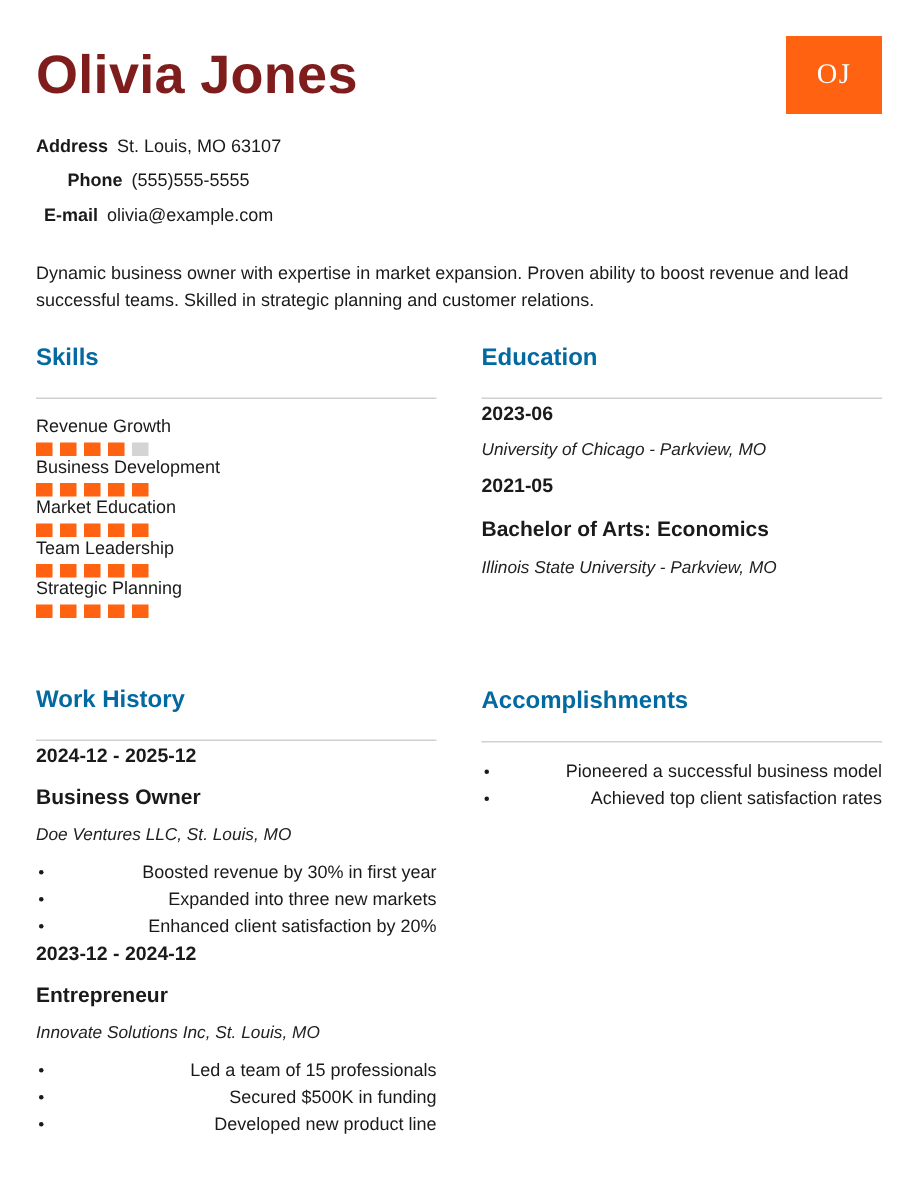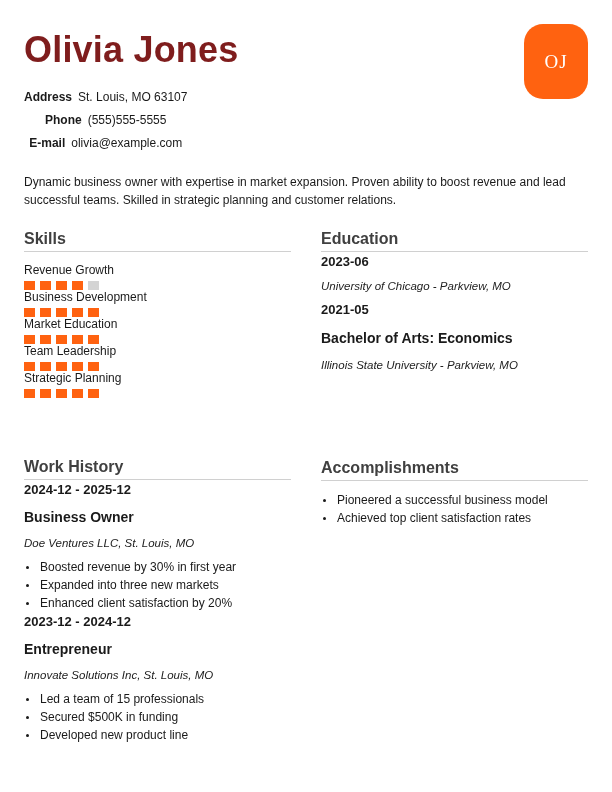--- a/index.html
+++ b/index.html
@@ -5,58 +5,58 @@
     * { margin: 0; padding: 0; box-sizing: border-box; }
     html, body { width: 612px; height: 792px; background: #ffffff; overflow: hidden; }
     body { font-family: "Liberation Sans", "DejaVu Sans", sans-serif; color: #1a1a1a; position: relative; }
 
     .name {
       position: absolute; left: 24px; top: 28px;
       font-size: 36px; font-weight: bold; color: #7f1d1d; letter-spacing: 0.2px;
       line-height: 44px;
     }
     .monogram {
-      position: absolute; left: 524px; top: 24px; width: 64px; height: 75px;
+      position: absolute; left: 524px; top: 24px; width: 64px; height: 52px;
       background: #ff6210; color: #ffffff;
       font-family: "Liberation Serif", "DejaVu Serif", serif; font-size: 19px;
-      display: flex; align-items: center; justify-content: center; letter-spacing: 1px; border-radius: 19px;
+      display: flex; align-items: center; justify-content: center; letter-spacing: 1px;
     }
     .contact { position: absolute; left: 24px; top: 86px; text-align: center; }
     .contact-row { font-size: 12px; line-height: 23px; height: 23px; }
     .contact-row .lbl { font-weight: bold; margin-right: 6px; }
 
     .summary {
       position: absolute; left: 24px; top: 173px; width: 566px;
       font-size: 12px; line-height: 18px;
     }
 
     .section-title {
-      font-size: 16px; font-weight: bold; color: #404040;
-      padding-bottom: 2px; border-bottom: 1px solid #d0d0d0; line-height: 20px;
+      font-size: 16px; font-weight: bold; color: #0369a1;
+      padding-bottom: 16px; border-bottom: 1px solid #d0d0d0; line-height: 20px;
     }
 
     .col-left { position: absolute; left: 24px; width: 267px; }
     .col-right { position: absolute; left: 321px; width: 267px; }
 
     .skills { top: 229px; }
     .skill { }
     .skill:first-of-type { margin-top: 11px; }
     .skill-name { font-size: 12px; line-height: 14px; }
     .skill-bar { display: flex; gap: 5px; margin-top: 4px; }
     .skill-bar span { width: 11px; height: 9px; background: #ff6210; display: block; }
     .skill-bar span.off { background: #d4d4d4; }
 
     .work { top: 457px; }
     .edu { top: 229px; }
     .acc { top: 458px; }
 
     .date { font-size: 13px; font-weight: bold; line-height: 14px; margin-top: 3px; }
     .role { font-size: 14px; font-weight: bold; line-height: 18px; margin-top: 11px; }
     .org { font-size: 11.5px; font-style: italic; line-height: 14px; margin-top: 10px; color: #222; }
-    .bullets { list-style: none; margin-top: 8px; }
+    .bullets { list-style: none; margin-top: 8px; text-align: right; }
     .bullets li { font-size: 12px; line-height: 18px; position: relative; padding-left: 16px; }
     .bullets li::before {
       content: ""; position: absolute; left: 2px; top: 8px; width: 3px; height: 3px;
       background: #1a1a1a; border-radius: 50%;
     }
     .edu .role { line-height: 20px; }
     .acc .bullets { margin-top: 10px; }
   </style>
 </head>
 <body>

